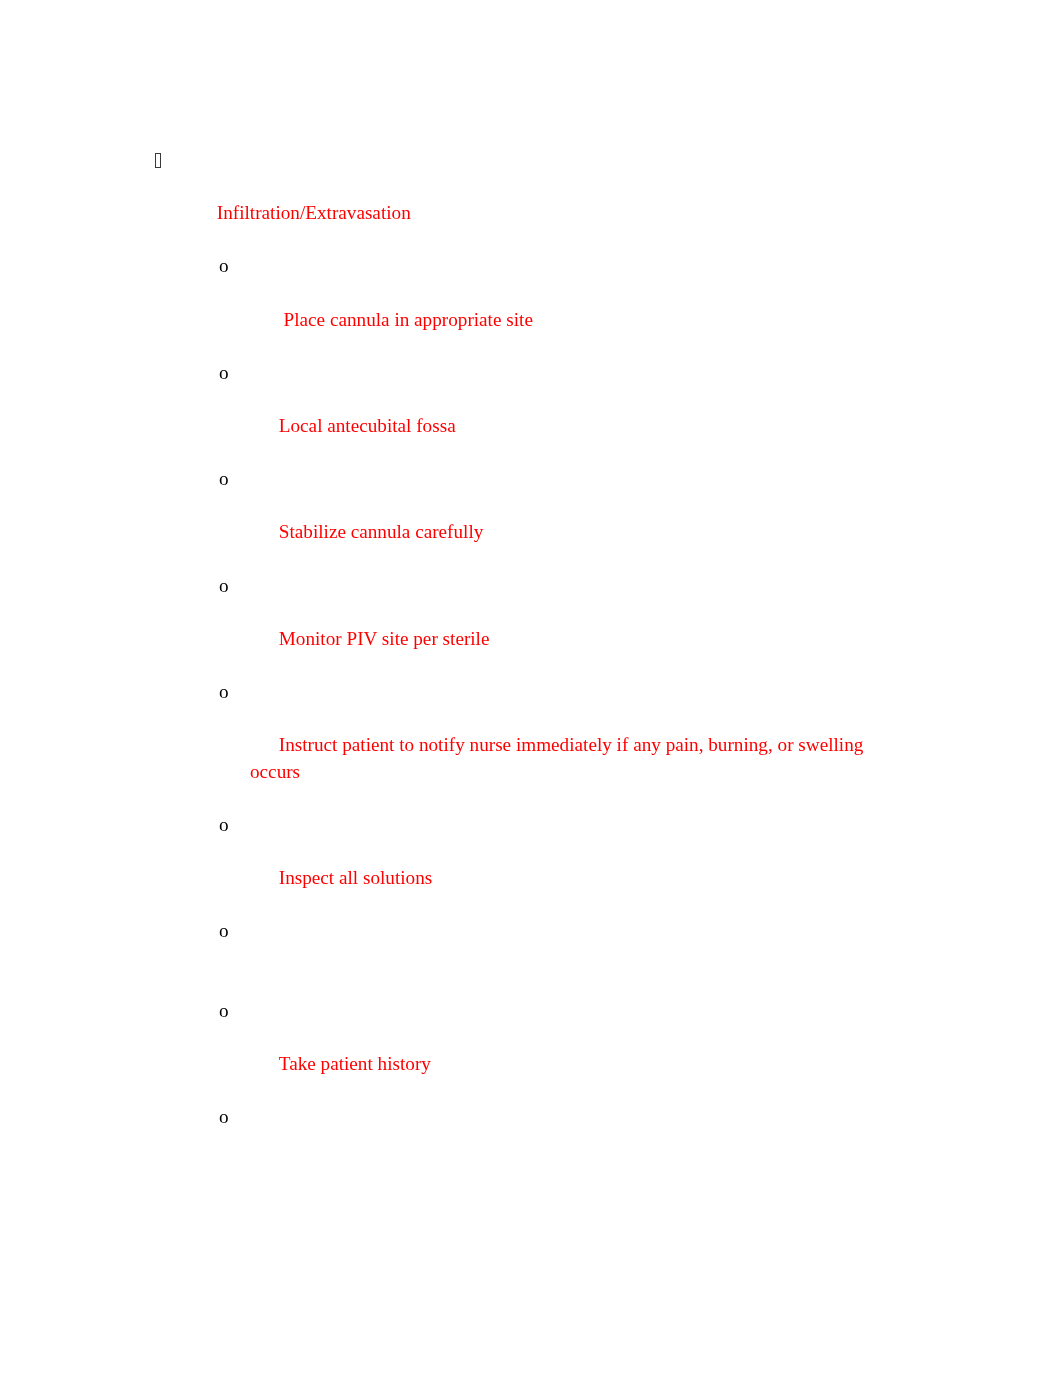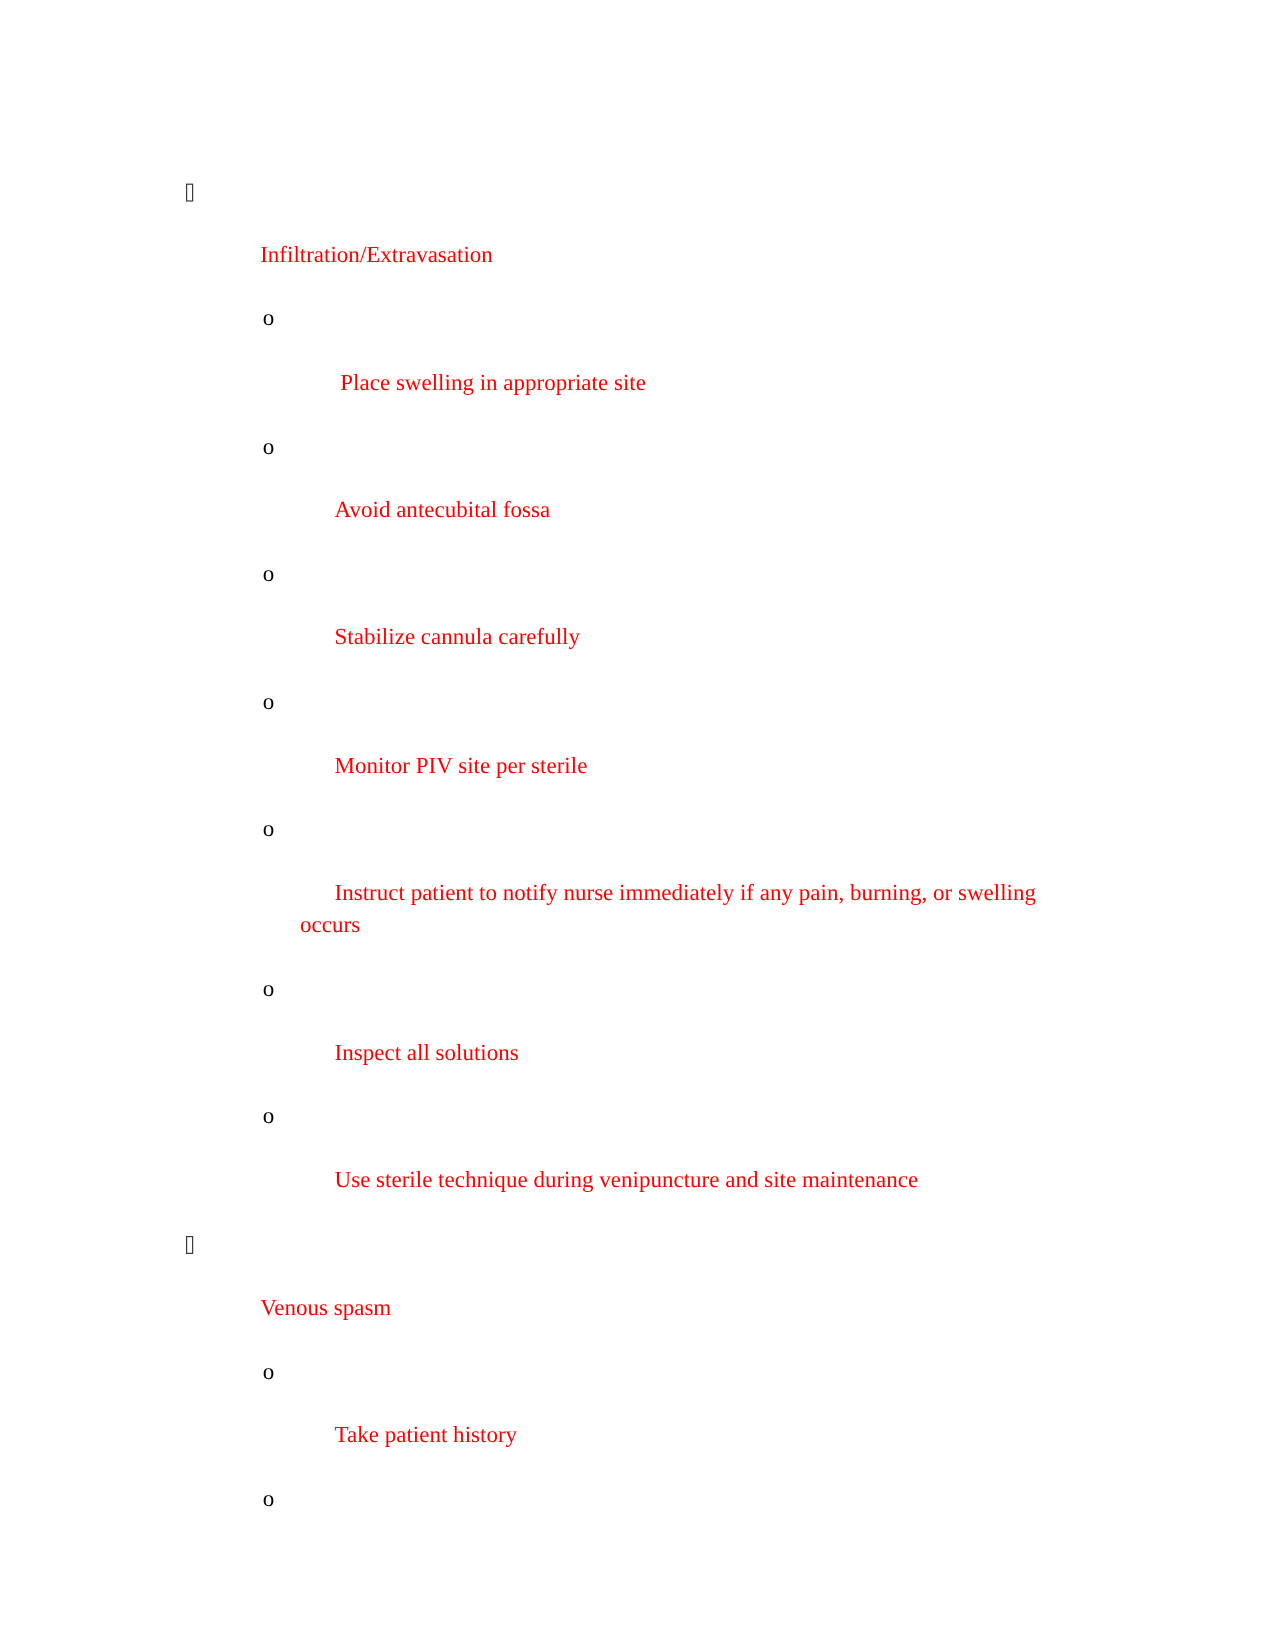--- a/index.html
+++ b/index.html
@@ -74,52 +74,47 @@
 
 <div class="page">
   <div class="doc-body">
 
     <div class="lvl1">
       <span class="marker-box"></span>
       <span>Infiltration/Extravasation</span>
     </div>
     <div class="lvl2">
       <span class="marker-o">o</span>
-      <span> Place swelling in appropriate site</span>
+      <span> Place cannula in appropriate site</span>
     </div>
     <div class="lvl2">
       <span class="marker-o">o</span>
-      <span>Avoid antecubital fossa</span>
+      <span>Local antecubital fossa</span>
     </div>
     <div class="lvl2">
       <span class="marker-o">o</span>
       <span>Stabilize cannula carefully</span>
     </div>
     <div class="lvl2">
       <span class="marker-o">o</span>
       <span>Monitor PIV site per sterile</span>
     </div>
     <div class="lvl2">
       <span class="marker-o">o</span>
       <span>Instruct patient to notify nurse immediately if any pain, burning, or swelling occurs</span>
     </div>
 
     <div class="lvl2">
       <span class="marker-o">o</span>
       <span>Inspect all solutions</span>
     </div>
     <div class="lvl2">
       <span class="marker-o">o</span>
-      <span>Use sterile technique during venipuncture and site maintenance</span>
     </div>
 
-    <div class="lvl1">
-      <span class="marker-box"></span>
-      <span>Venous spasm</span>
-    </div>
     <div class="lvl2">
       <span class="marker-o">o</span>
       <span>Take patient history</span>
     </div>
     <div class="lvl2">
       <span class="marker-o">o</span>
       
     </div>
 
   </div>

